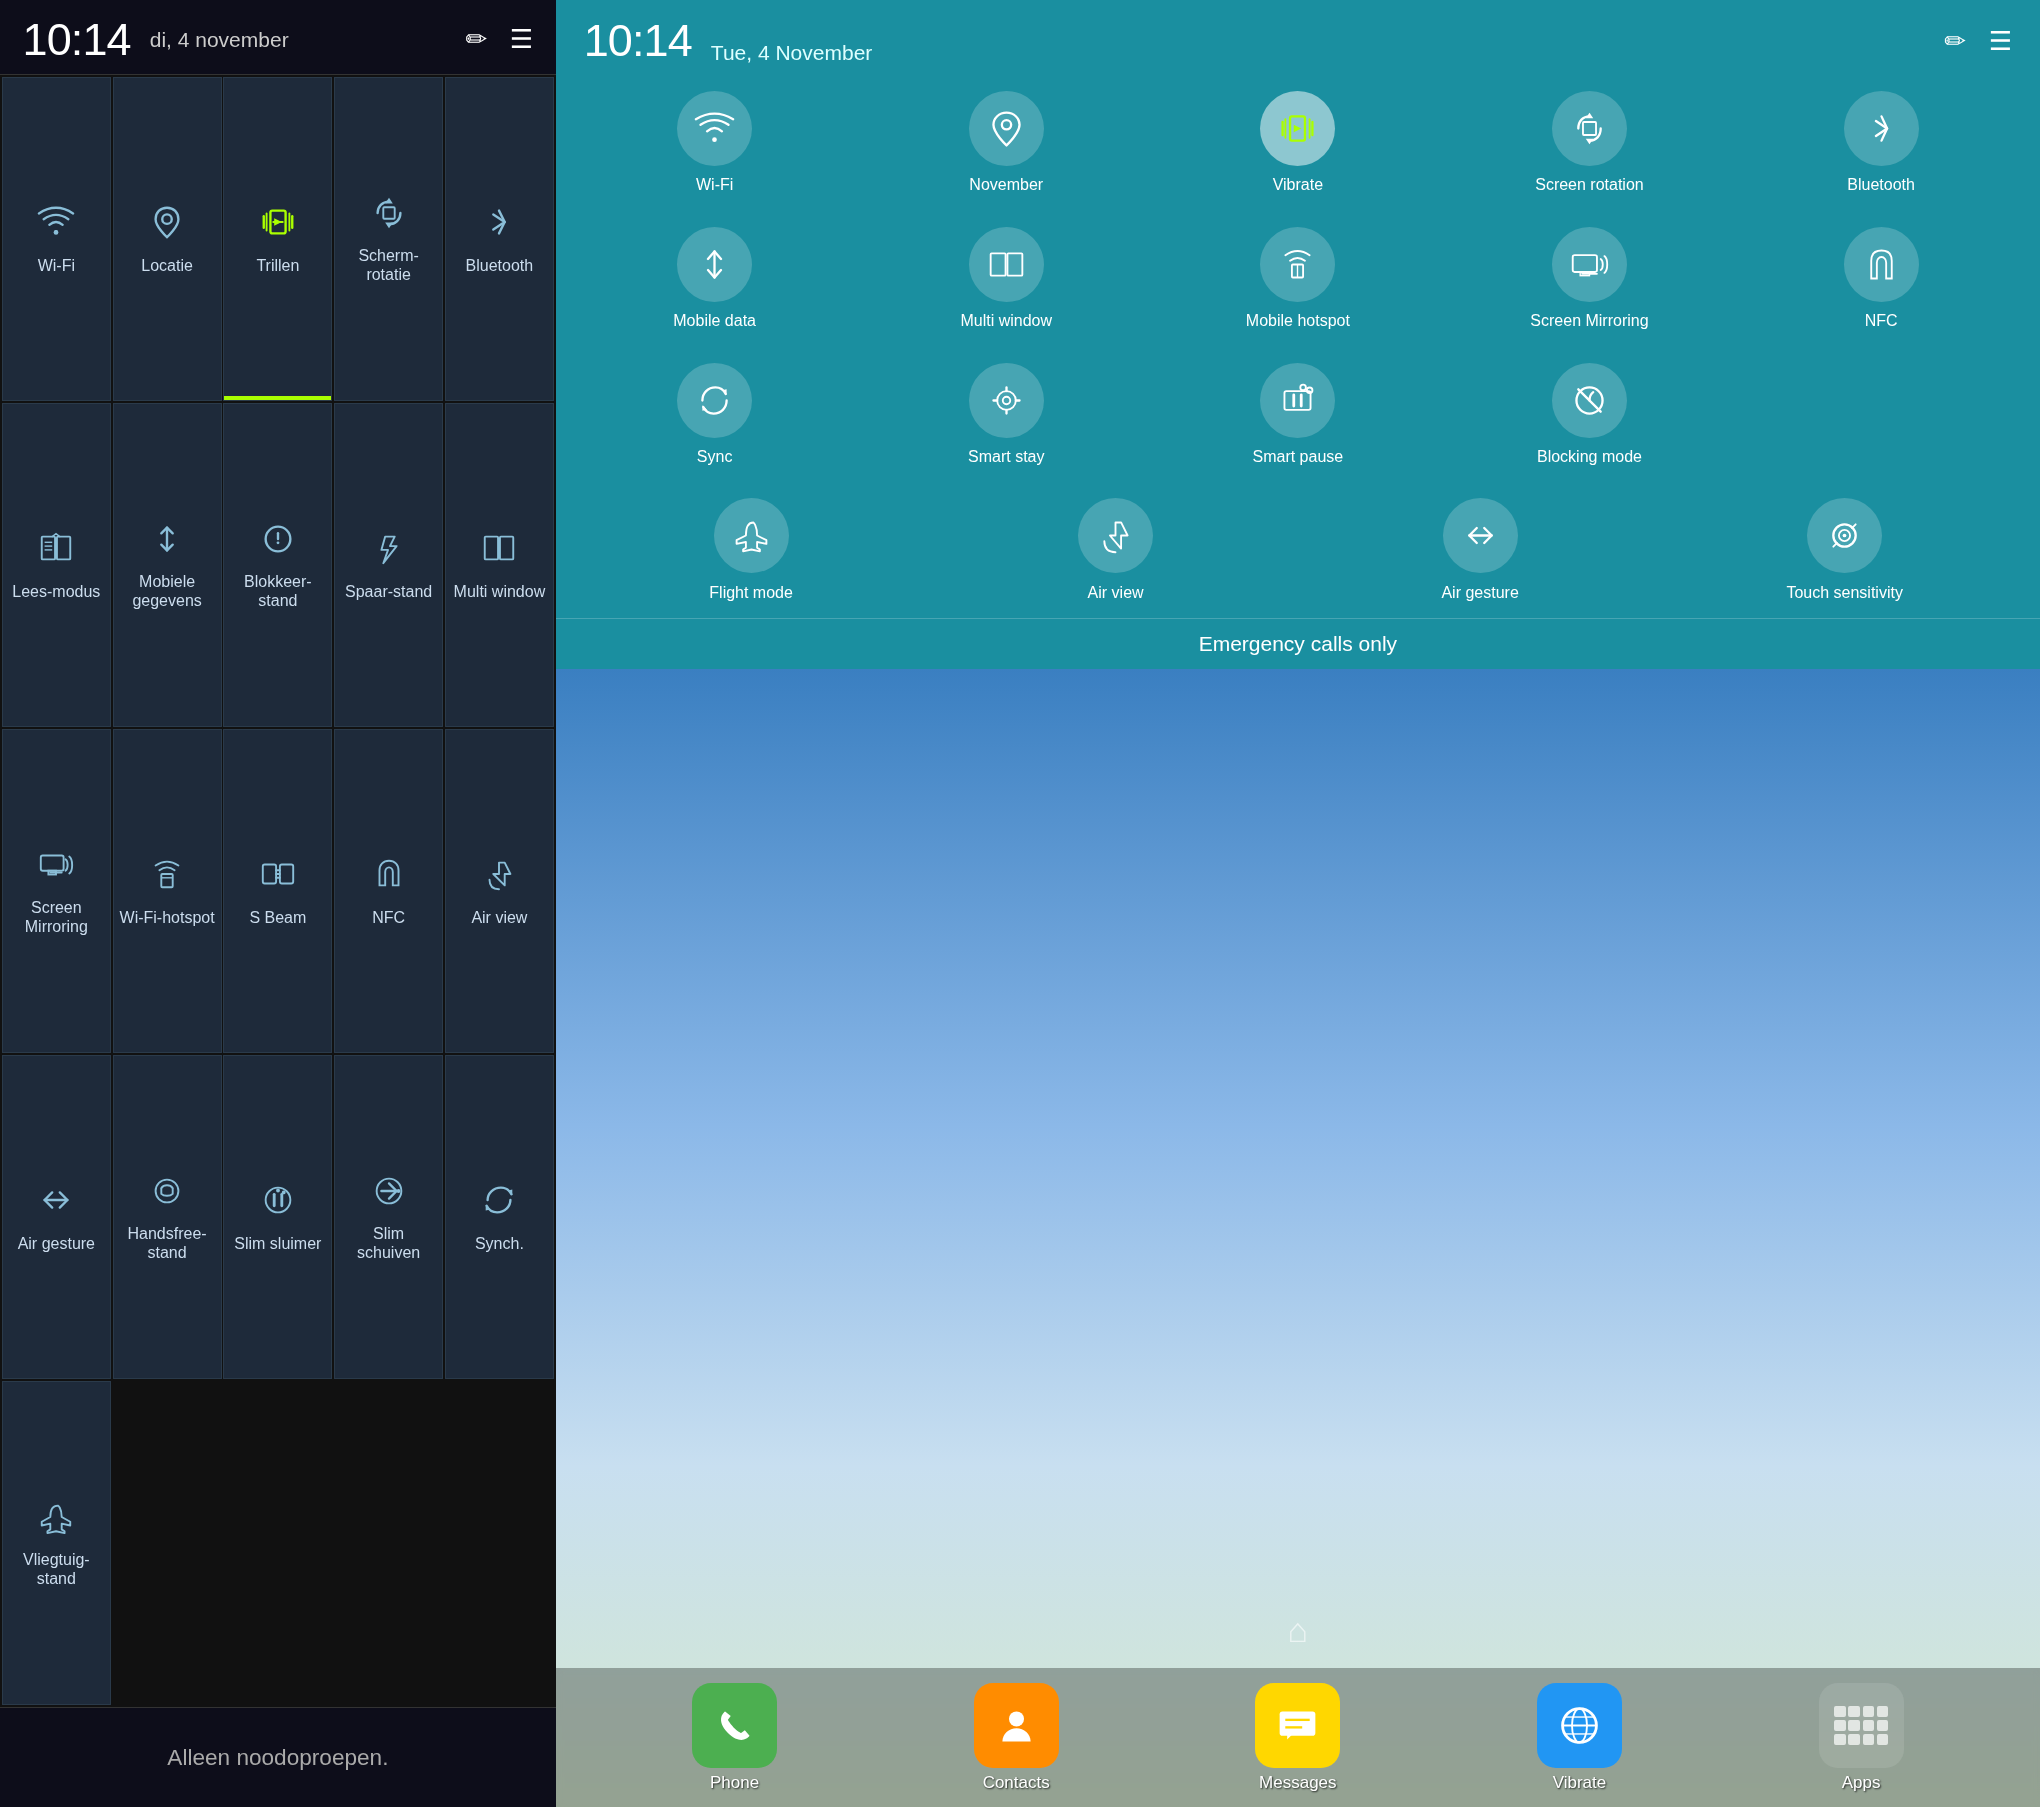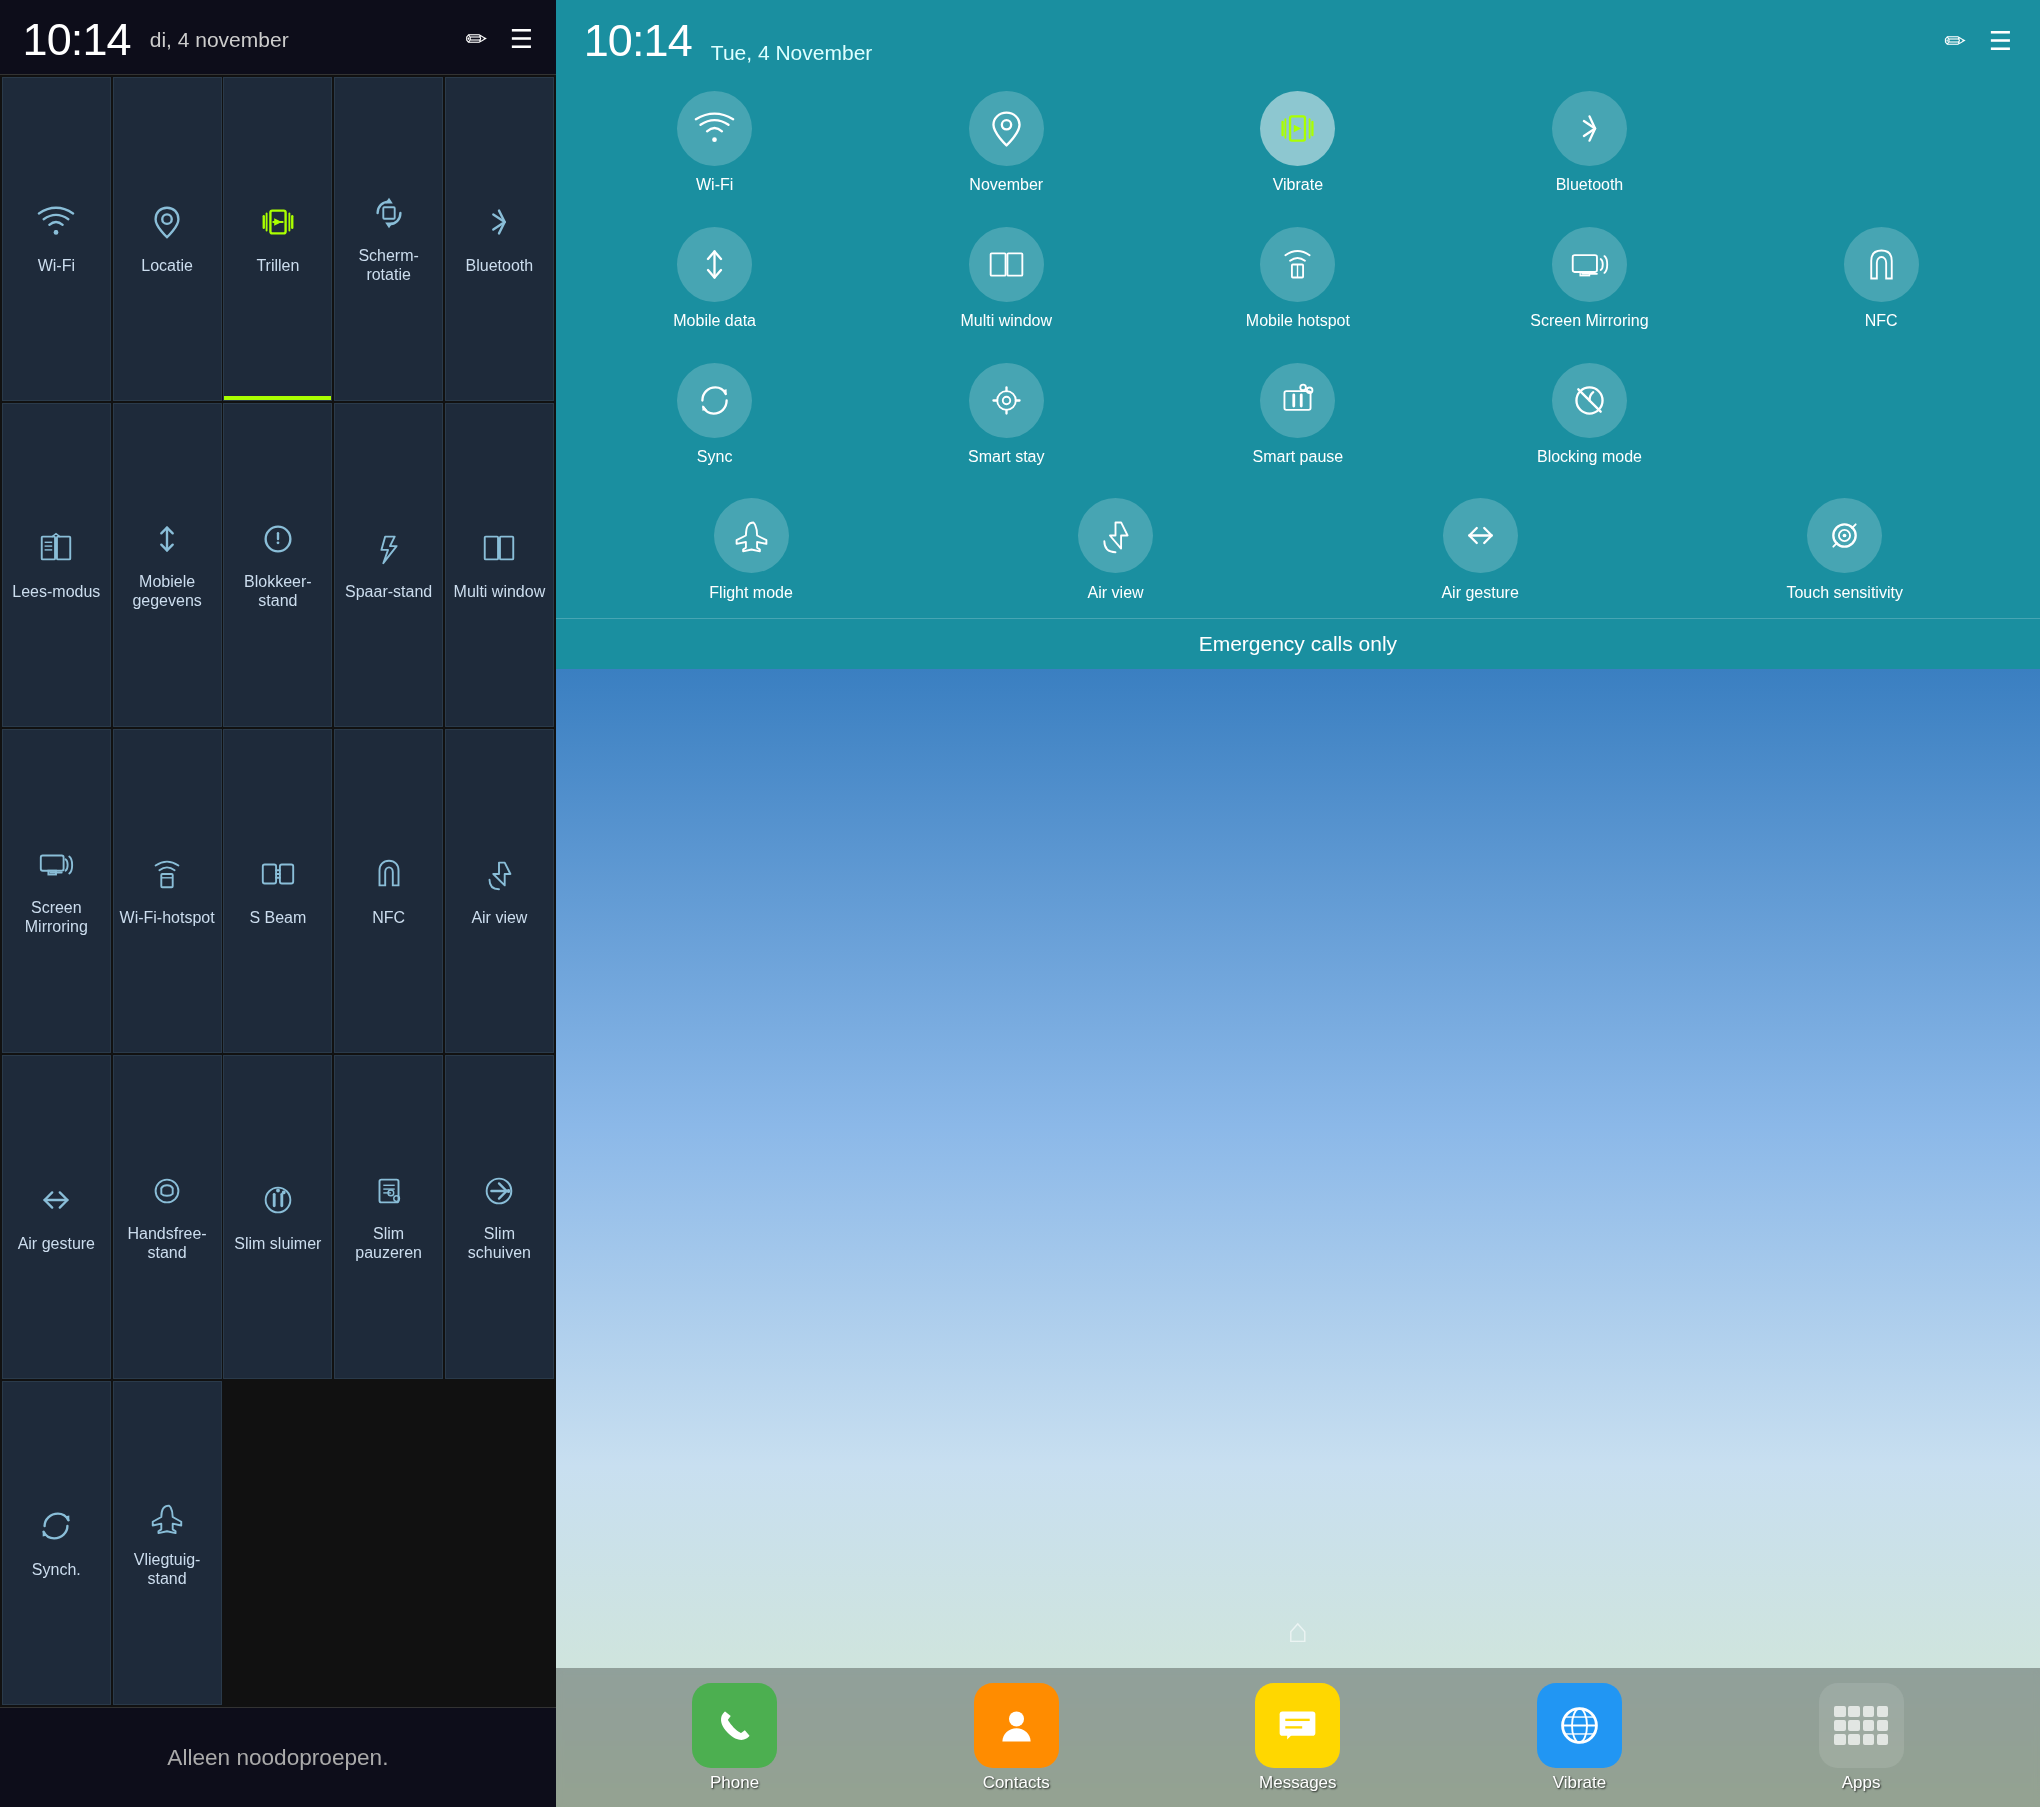--- a/index.html
+++ b/index.html
@@ -521,33 +521,20 @@
           <circle cx="20" cy="20" r="13" stroke="#8abed8" stroke-width="2" fill="none"></circle>
           <path d="M16 14 L16 26" stroke="#8abed8" stroke-width="3" stroke-linecap="round"></path>
           <path d="M24 14 L24 26" stroke="#8abed8" stroke-width="3" stroke-linecap="round"></path>
           <circle cx="20" cy="10" r="2" fill="#8abed8"></circle>
           <circle cx="26" cy="12" r="2" fill="#8abed8"></circle>
         </svg>
       </div>
       <span class="cell-label">Slim sluimer</span>
     </div>
 
-    <div class="grid-cell">
-      <div class="cell-icon">
-        <svg class="icon-svg" viewBox="0 0 40 40" fill="none">
-          <rect x="10" y="8" width="20" height="24" rx="2" stroke="#8abed8" stroke-width="2" fill="none"></rect>
-          <line x1="14" y1="14" x2="26" y2="14" stroke="#8abed8" stroke-width="1.5"></line>
-          <line x1="14" y1="18" x2="26" y2="18" stroke="#8abed8" stroke-width="1.5"></line>
-          <line x1="14" y1="22" x2="22" y2="22" stroke="#8abed8" stroke-width="1.5"></line>
-          <circle cx="28" cy="28" r="3" fill="none" stroke="#8abed8" stroke-width="1.5"></circle>
-          <circle cx="22" cy="22" r="3" fill="none" stroke="#8abed8" stroke-width="1.5"></circle>
-        </svg>
-      </div>
-      <span class="cell-label">Slim pauzeren</span>
-    </div>
 
     <div class="grid-cell">
       <div class="cell-icon">
         <svg class="icon-svg" viewBox="0 0 40 40" fill="none">
           <circle cx="20" cy="20" r="13" stroke="#8abed8" stroke-width="2" fill="none"></circle>
           <path d="M12 20 L28 20" stroke="#8abed8" stroke-width="2.5" stroke-linecap="round"></path>
           <path d="M20 12 L28 20 L20 28" stroke="#8abed8" stroke-width="2.5" fill="none" stroke-linecap="round" stroke-linejoin="round"></path>
           <circle cx="30" cy="20" r="2" fill="#8abed8"></circle>
         </svg>
       </div>
@@ -627,20 +614,32 @@
             <line x1="6" y1="15" x2="6" y2="29" stroke="#aaff00" stroke-width="2.5" stroke-linecap="round"></line>
             <line x1="9" y1="12" x2="9" y2="32" stroke="#aaff00" stroke-width="2" stroke-linecap="round"></line>
             <line x1="38" y1="15" x2="38" y2="29" stroke="#aaff00" stroke-width="2.5" stroke-linecap="round"></line>
             <line x1="35" y1="12" x2="35" y2="32" stroke="#aaff00" stroke-width="2" stroke-linecap="round"></line>
             <polygon points="18,18 26,22 18,26" fill="#aaff00"></polygon>
           </svg>
         </div>
         <span class="right-cell-label">Vibrate</span>
       </div>
 
+      <div class="right-cell">
+        <div class="right-cell-circle">
+          <svg class="right-icon-svg" viewBox="0 0 44 44" fill="none">
+            <path d="M10 22 C10 14 15 9 22 9" stroke="white" stroke-width="2.5" fill="none" stroke-linecap="round"></path>
+            <path d="M34 22 C34 30 29 35 22 35" stroke="white" stroke-width="2.5" fill="none" stroke-linecap="round"></path>
+            <polygon points="22,5 26,11 18,11" fill="white"></polygon>
+            <polygon points="22,39 18,33 26,33" fill="white"></polygon>
+            <rect x="15" y="15" width="14" height="14" rx="1" stroke="white" stroke-width="2" fill="none"></rect>
+          </svg>
+        </div>
+        <span class="right-cell-label">Screen rotation</span>
+      </div>
 
       <div class="right-cell">
         <div class="right-cell-circle">
           <svg class="right-icon-svg" viewBox="0 0 44 44" fill="none">
             <path d="M16 14 L28 22 L16 30" stroke="white" stroke-width="2.5" fill="none" stroke-linecap="round" stroke-linejoin="round"></path>
             <path d="M22 9 L28 22 L22 35" stroke="white" stroke-width="2.5" fill="none" stroke-linecap="round" stroke-linejoin="round"></path>
           </svg>
         </div>
         <span class="right-cell-label">Bluetooth</span>
       </div>

